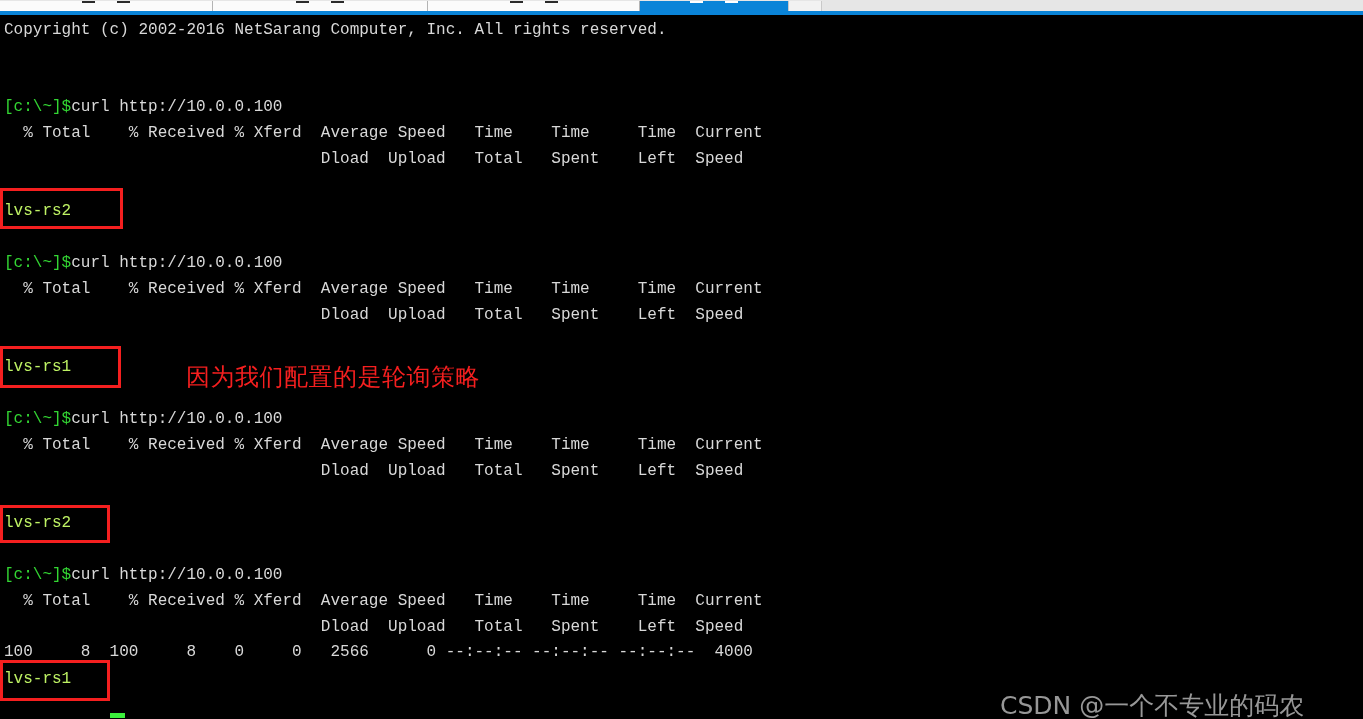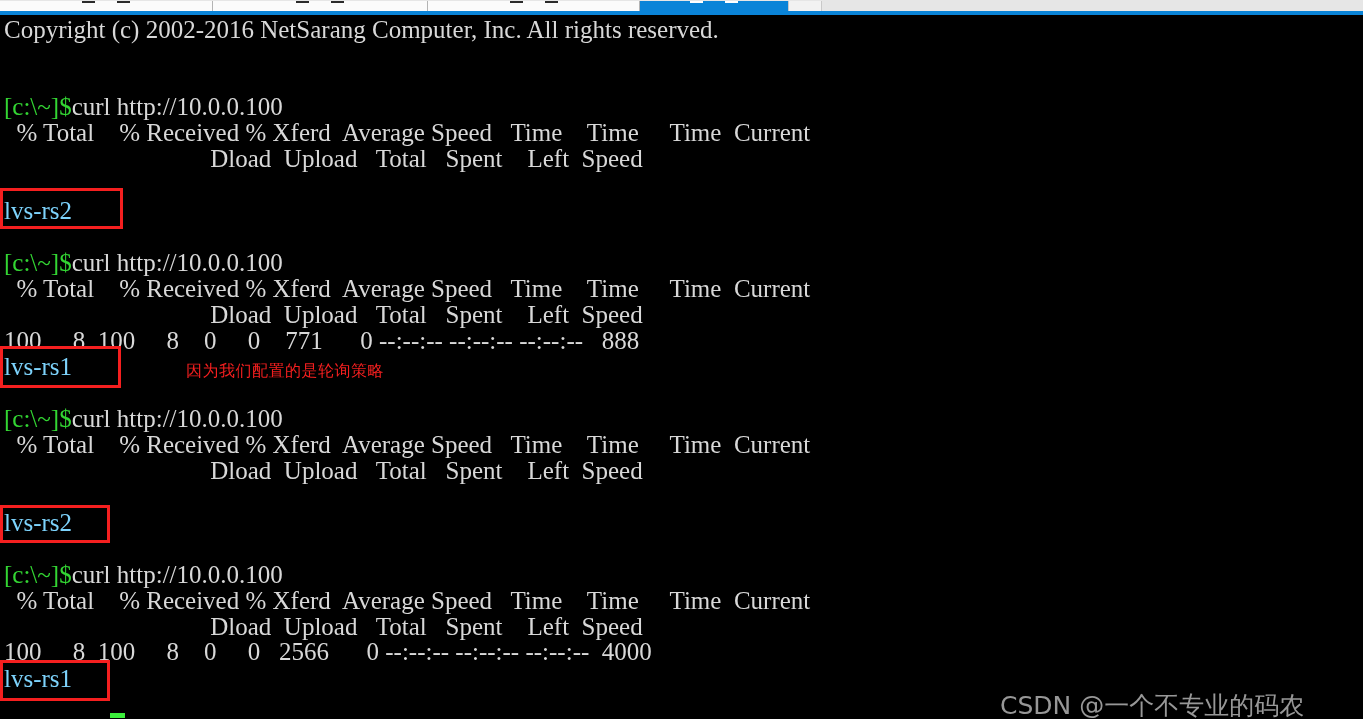--- a/index.html
+++ b/index.html
@@ -82,44 +82,44 @@
     top: 15px;
     width: 1363px;
     height: 704px;
     background: #000000;
     overflow: hidden;
   }
   .tline {
     position: absolute;
     left: 4px;
     white-space: pre;
-    font-family: Liberation Serif, serif;
-    font-size: 25px;
+    font-family: Liberation Mono, monospace;
+    font-size: 16px;
     line-height: 26px;
     letter-spacing: 0px;
     color: #d8d8d8;
   }
   .tline.prompt { color: #d8d8d8; text-align: center; }
   .tline .ps1 { color: #33d633; }
-  .tline.resp { color: #7dd3fc; }
+  .tline.resp { color: #bef264; }
 
   
   .redbox {
     position: absolute;
     border: 3px solid #f51f1f;
     box-sizing: border-box;
     background: transparent;
     pointer-events: none;
   }
   
   #cn-note {
     position: absolute;
     color: #f51f1f;
     font-family: "DejaVu Sans", "Liberation Sans", sans-serif;
-    font-size: 16px;
+    font-size: 24px;
     white-space: nowrap;
     letter-spacing: 0.5px;
   }
   
   #cursor {
     position: absolute;
     background: #3cf03c;
   }
   
   #watermark {
@@ -169,21 +169,20 @@
   <div class="tline" style="top:2px">Copyright (c) 2002-2016 NetSarang Computer, Inc. All rights reserved.</div>
 
   <div class="tline prompt" style="top:79px"><span class="ps1">[c:\~]$</span><span>curl http://10.0.0.100</span></div>
   <div class="tline" style="top:105px">  % Total    % Received % Xferd  Average Speed   Time    Time     Time  Current</div>
   <div class="tline" style="top:131px">                                 Dload  Upload   Total   Spent    Left  Speed</div>
   <div class="tline resp" style="top:183px">lvs-rs2</div>
 
   <div class="tline prompt" style="top:235px"><span class="ps1">[c:\~]$</span><span>curl http://10.0.0.100</span></div>
   <div class="tline" style="top:261px">  % Total    % Received % Xferd  Average Speed   Time    Time     Time  Current</div>
   <div class="tline" style="top:287px">                                 Dload  Upload   Total   Spent    Left  Speed</div>
-  <div class="tline" style="top:313px">100     8  100     8    0     0    771      0 --:--:-- --:--:-- --:--:--   888</div>
   <div class="tline resp" style="top:339px">lvs-rs1</div>
 
   <div class="tline prompt" style="top:391px"><span class="ps1">[c:\~]$</span><span>curl http://10.0.0.100</span></div>
   <div class="tline" style="top:417px">  % Total    % Received % Xferd  Average Speed   Time    Time     Time  Current</div>
   <div class="tline" style="top:443px">                                 Dload  Upload   Total   Spent    Left  Speed</div>
   <div class="tline resp" style="top:495px">lvs-rs2</div>
 
   <div class="tline prompt" style="top:547px"><span class="ps1">[c:\~]$</span><span>curl http://10.0.0.100</span></div>
   <div class="tline" style="top:573px">  % Total    % Received % Xferd  Average Speed   Time    Time     Time  Current</div>
   <div class="tline" style="top:599px">                                 Dload  Upload   Total   Spent    Left  Speed</div>

